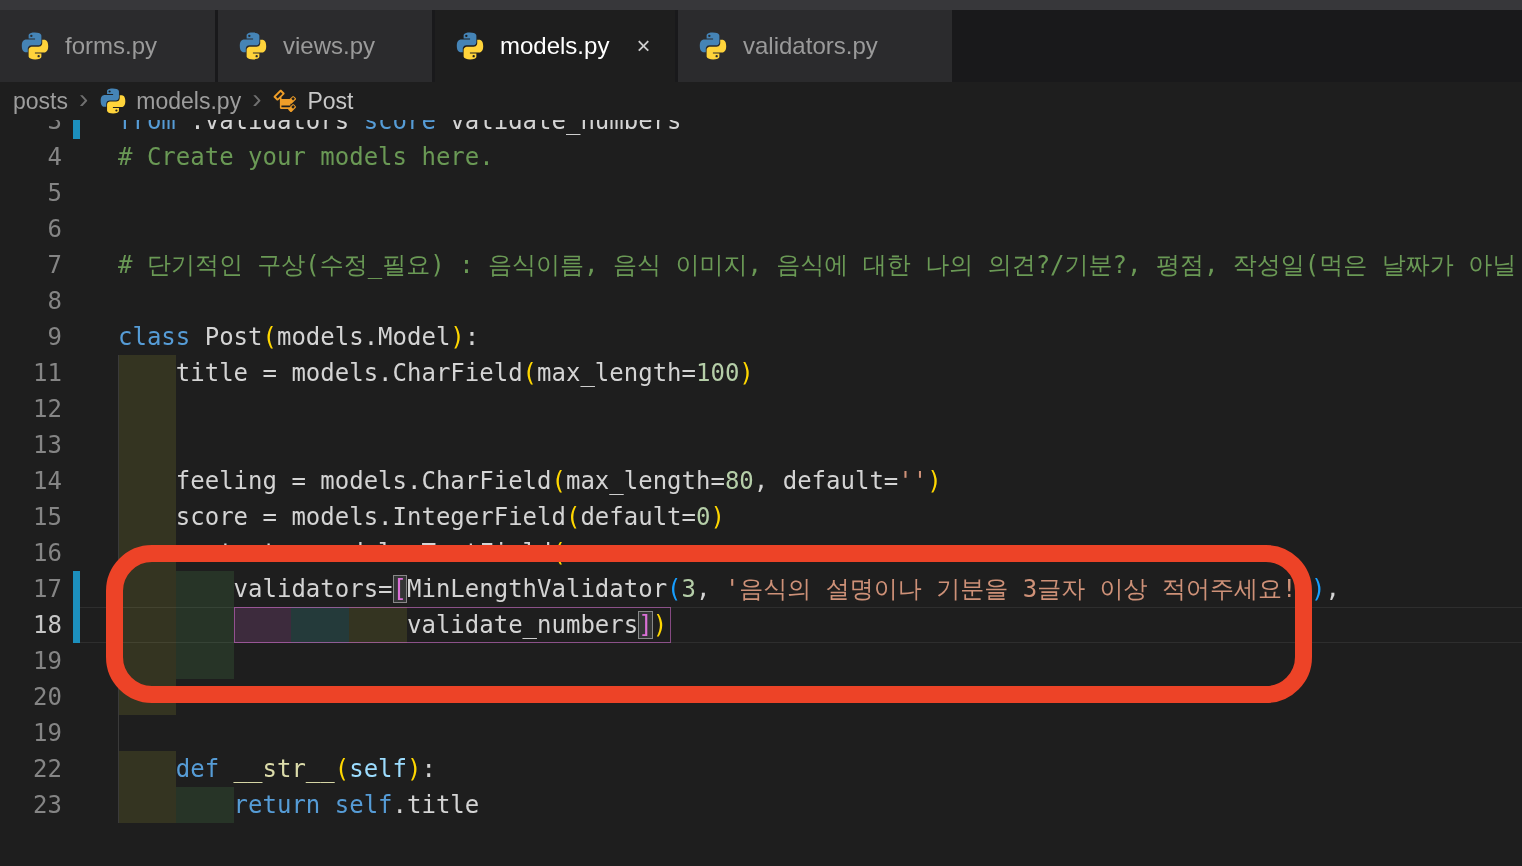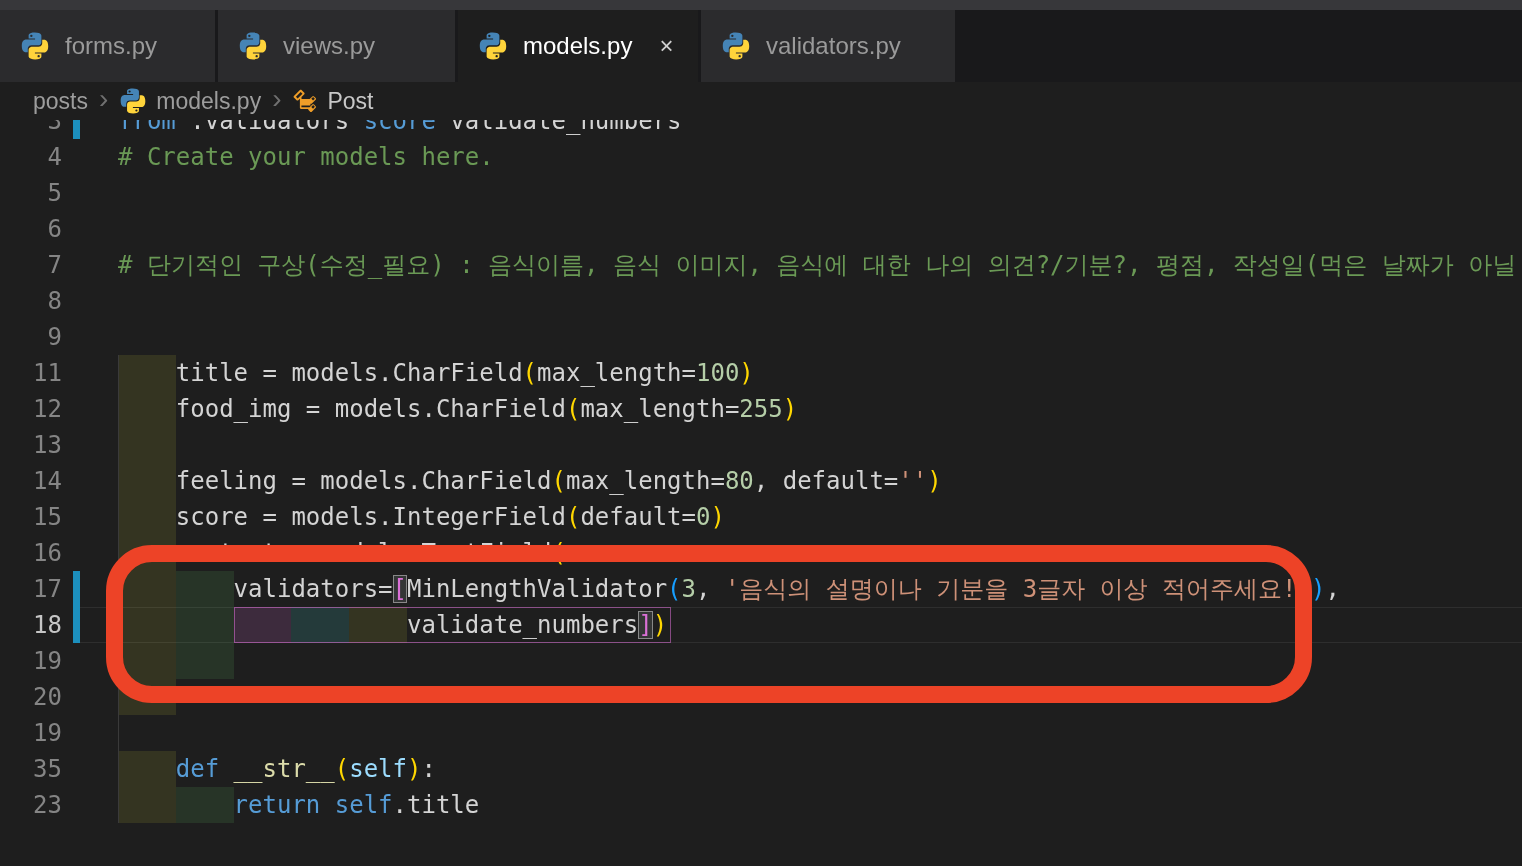--- a/index.html
+++ b/index.html
@@ -9,30 +9,30 @@
 
   
   .top-strip { position:absolute; left:0; top:0; width:100%; height:10px; background:#37373a; }
 
   
   .tabbar { position:absolute; left:0; top:10px; width:100%; height:72px; background:#19191b;
             display:flex; align-items:stretch; }
   .tab { display:flex; align-items:center; padding:0 20px; gap:15px; background:#2b2b2d;
          color:#9a9a9a; font-size:24px; margin-right:3px; cursor:pointer; overflow:hidden; }
   .tab:nth-child(1){ width:215px; }
-  .tab:nth-child(2){ width:237px; }
+  .tab:nth-child(2){ width:214px; }
   .tab:nth-child(3){ width:240px; }
-  .tab:nth-child(4){ width:254px; }
+  .tab:nth-child(4){ width:274px; }
   .tab.active { background:#1e1e1e; color:#ffffff; }
   .tab .pyicon svg { width:30px; height:30px; display:block; }
   .tab .close { margin-left:12px; font-size:24px; color:#cfcfcf; line-height:1; }
 
   
   .breadcrumbbar { position:absolute; left:0; top:82px; width:100%; height:38px; background:#1e1e1e;
-                   display:flex; align-items:center; padding-left:33px; gap:11px;
+                   display:flex; align-items:center; padding-left:13px; gap:11px;
                    font-size:23px; color:#9d9d9d; }
   .breadcrumbbar .sep { color:#707070; font-size:28px; line-height:1; margin-top:-4px; }
   .breadcrumbbar .crumb { display:flex; align-items:center; gap:9px; cursor:pointer; }
   .breadcrumbbar .crumb:last-child { color:#c8c8c8; }
   .breadcrumbbar svg { display:block; }
 
   
   .editor { position:absolute; left:0; top:120px; width:100%; height:746px; background:#1e1e1e; overflow:hidden; }
   .lines { margin-top:-17px; font-family:"DejaVu Sans Mono", monospace; font-size:24px; line-height:36px; }
   .line { position:relative; height:36px; white-space:pre; padding-left:118px; color:#d4d4d4; }
@@ -137,30 +137,30 @@
       </span>
     </div>
   <div class="editor" id="editor">
     <div class="lines" id="lines">
         <div class="line"><div class="gitbar" style="background: rgb(28, 143, 189);"></div><span class="ln">3</span><span class="codetext"><span class="t-k">from</span><span class="t-p"> .validators </span><span class="t-k">score</span><span class="t-p"> validate_numbers</span></span></div>
         <div class="line"><span class="ln">4</span><span class="codetext"><span class="t-c"># Create your models here.</span></span></div>
         <div class="line"><span class="ln">5</span><span class="codetext"></span></div>
         <div class="line"><span class="ln">6</span><span class="codetext"></span></div>
         <div class="line"><span class="ln">7</span><span class="codetext"><span class="t-c"># 단기적인 구상(수정_필요) : 음식이름, 음식 이미지, 음식에 대한 나의 의견?/기분?, 평점, 작성일(먹은 날짜가 아닐 수도 있음..)</span></span></div>
         <div class="line"><span class="ln">8</span><span class="codetext"></span></div>
-        <div class="line"><span class="ln">9</span></div>
+        <div class="line"><span class="ln">9</span><span class="codetext"><span class="t-k">class</span><span class="t-p"> Post</span><span class="t-b1">(</span><span class="t-p">models.Model</span><span class="t-b1">)</span><span class="t-p">:</span></span></div>
         <div class="line"><div class="idt c0" style="left: calc(0ch + 118px);"></div><div class="guide"></div><span class="ln">11</span><span class="codetext"><span class="t-p">    title = models.CharField</span><span class="t-b1">(</span><span class="t-p">max_length=</span><span class="t-n">100</span><span class="t-b1">)</span></span></div>
-        <div class="line"><div class="idt c0" style="left: calc(0ch + 118px);"></div><div class="guide"></div><span class="ln">12</span><span class="codetext"><span class="t-p">    food_img = models.CharField</span><span class="t-b1">(</span><span class="t-p">max_length=</span><span class="t-n">255</span><span class="t-b1">)</span></span></div>
+        <div class="line"><div class="idt c0" style="left: calc(0ch + 118px);"></div><div class="guide"></div><span class="ln">12</span></div>
         <div class="line"><div class="idt c0" style="left: calc(0ch + 118px);"></div><div class="guide"></div><span class="ln">13</span></div>
         <div class="line"><div class="idt c0" style="left: calc(0ch + 118px);"></div><div class="guide"></div><span class="ln">14</span><span class="codetext"><span class="t-p">    feeling = models.CharField</span><span class="t-b1">(</span><span class="t-p">max_length=</span><span class="t-n">80</span><span class="t-p">, default=</span><span class="t-s">''</span><span class="t-b1">)</span></span></div>
         <div class="line"><div class="idt c0" style="left: calc(0ch + 118px);"></div><div class="guide"></div><span class="ln">15</span><span class="codetext"><span class="t-p">    score = models.IntegerField</span><span class="t-b1">(</span><span class="t-p">default=</span><span class="t-n">0</span><span class="t-b1">)</span></span></div>
         <div class="line"><div class="idt c0" style="left: calc(0ch + 118px);"></div><div class="guide"></div><span class="ln">16</span><span class="codetext"><span class="t-p">    content = models.TextField</span><span class="t-b1">(</span></span></div>
         <div class="line"><div class="idt c0" style="left: calc(0ch + 118px);"></div><div class="idt c1" style="left: calc(4ch + 118px);"></div><div class="guide"></div><div class="gitbar" style="background: rgb(28, 143, 189);"></div><span class="ln">17</span><span class="codetext"><span class="t-p">        validators=</span><span class="t-b2 match">[</span><span class="t-p">MinLengthValidator</span><span class="t-b3">(</span><span class="t-n">3</span><span class="t-p">, </span><span class="t-s">'음식의 설명이나 기분을 3글자 이상 적어주세요!'</span><span class="t-b3">)</span><span class="t-p">,</span></span></div>
         <div class="line cur"><div class="curline"></div><div class="idt c0" style="left: calc(0ch + 118px);"></div><div class="idt c1" style="left: calc(4ch + 118px);"></div><div class="idt c2" style="left: calc(8ch + 118px);"></div><div class="idt c3" style="left: calc(12ch + 118px);"></div><div class="idt c0" style="left: calc(16ch + 118px);"></div><div class="guide"></div><div class="scopebox"></div><div class="gitbar" style="background: rgb(28, 143, 189);"></div><span class="ln">18</span><span class="codetext"><span class="t-p">                    validate_numbers</span><span class="t-b2 match">]</span><span class="t-b1">)</span></span></div>
         <div class="line"><div class="idt c0" style="left: calc(0ch + 118px);"></div><div class="idt c1" style="left: calc(4ch + 118px);"></div><div class="guide"></div><span class="ln">19</span><span class="codetext"></span></div>
         <div class="line"><div class="idt c0" style="left: calc(0ch + 118px);"></div><div class="guide"></div><span class="ln">20</span></div>
         <div class="line"><div class="guide"></div><span class="ln">19</span><span class="codetext"></span></div>
-        <div class="line"><div class="idt c0" style="left: calc(0ch + 118px);"></div><div class="guide"></div><span class="ln">35</span><span class="codetext"><span class="t-p">    </span><span class="t-k">def</span><span class="t-p"> </span><span class="t-f">__str__</span><span class="t-b1">(</span><span class="t-pm">self</span><span class="t-b1">)</span><span class="t-p">:</span></span></div>
+        <div class="line"><div class="idt c0" style="left: calc(0ch + 118px);"></div><div class="guide"></div><span class="ln">22</span><span class="codetext"><span class="t-p">    </span><span class="t-k">def</span><span class="t-p"> </span><span class="t-f">__str__</span><span class="t-b1">(</span><span class="t-pm">self</span><span class="t-b1">)</span><span class="t-p">:</span></span></div>
         <div class="line"><div class="idt c0" style="left: calc(0ch + 118px);"></div><div class="idt c1" style="left: calc(4ch + 118px);"></div><div class="guide"></div><span class="ln">23</span><span class="codetext"><span class="t-p">        </span><span class="t-k">return</span><span class="t-p"> </span><span class="t-k">self</span><span class="t-p">.title</span></span></div>
       </div>
   </div>
   <div class="annotation" style="border-color: rgb(237, 67, 39);"></div>
 </div>
 
 </body></html>

